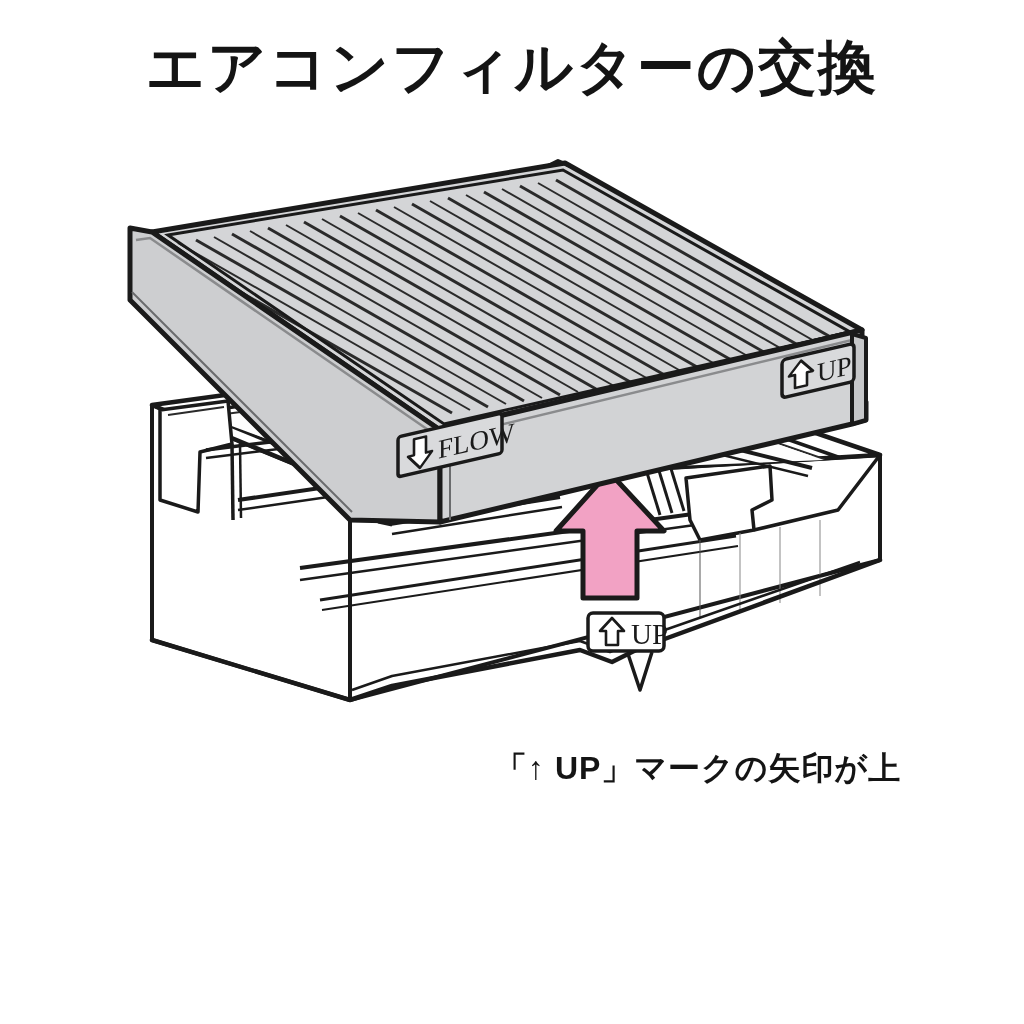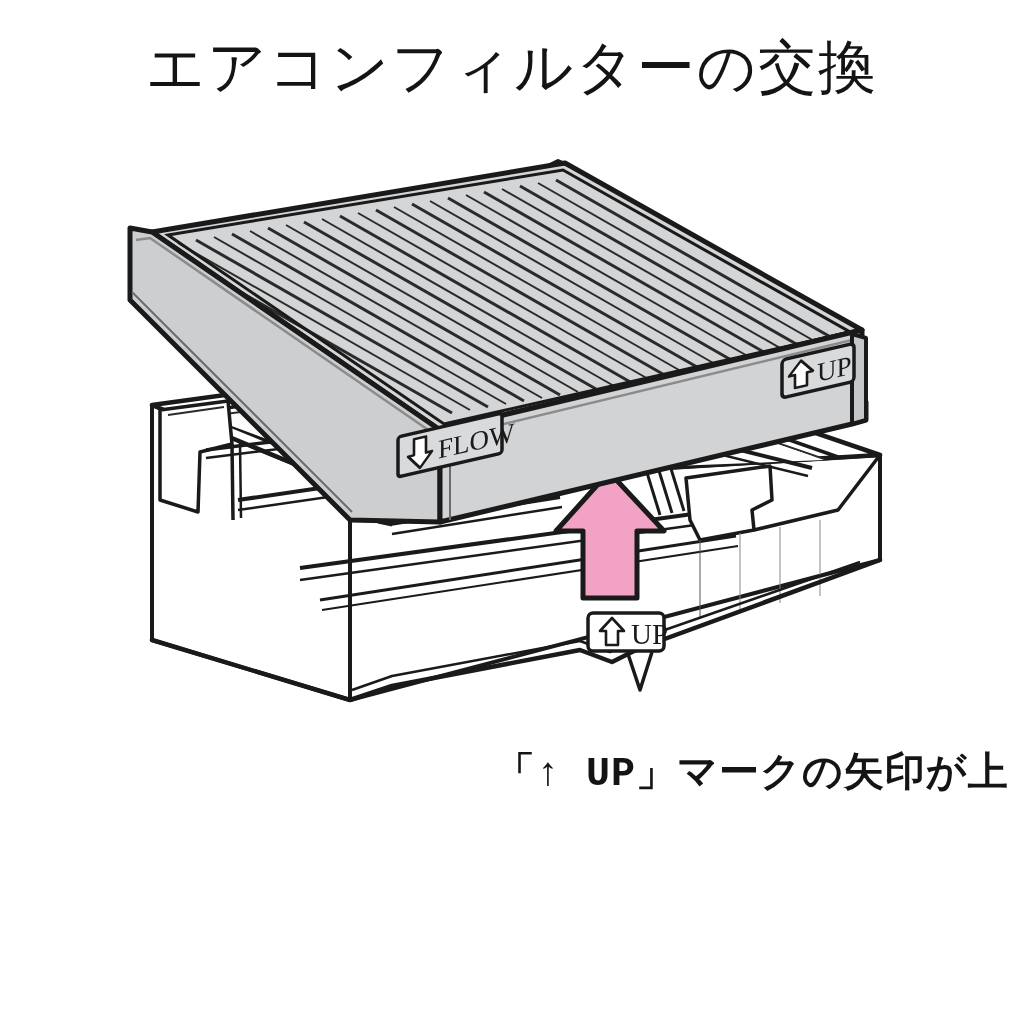--- a/index.html
+++ b/index.html
@@ -24,21 +24,21 @@
   }
 
   
   #title {
     position: absolute;
     left: 0;
     top: 36px;
     width: 1024px;
     text-align: center;
     font-size: 58px;
-    font-weight: 400;
+    font-weight: 700;
     letter-spacing: 2px;
     line-height: 1.1;
     color: #141414;
     white-space: nowrap;
     font-family: "DejaVu Sans", "Liberation Sans", sans-serif;
   }
 
   
   #illustration {
     position: absolute;
@@ -52,26 +52,26 @@
     width: 1024px;
     height: 1024px;
   }
 
   
   #caption {
     position: absolute;
     left: 495px;
     top: 740px;
     width: 500px;
-    font-size: 40px;
+    font-size: 32px;
     font-weight: 700;
     line-height: 1.75;
     color: #141414;
     letter-spacing: 1px;
-    font-family: Liberation Mono, monospace;
+    font-family: Liberation Sans, sans-serif;
   }
   #caption .cap-line {
     display: block;
     white-space: nowrap;
   }
 </style>
 </head>
 <body>
 
 <div id="page">

